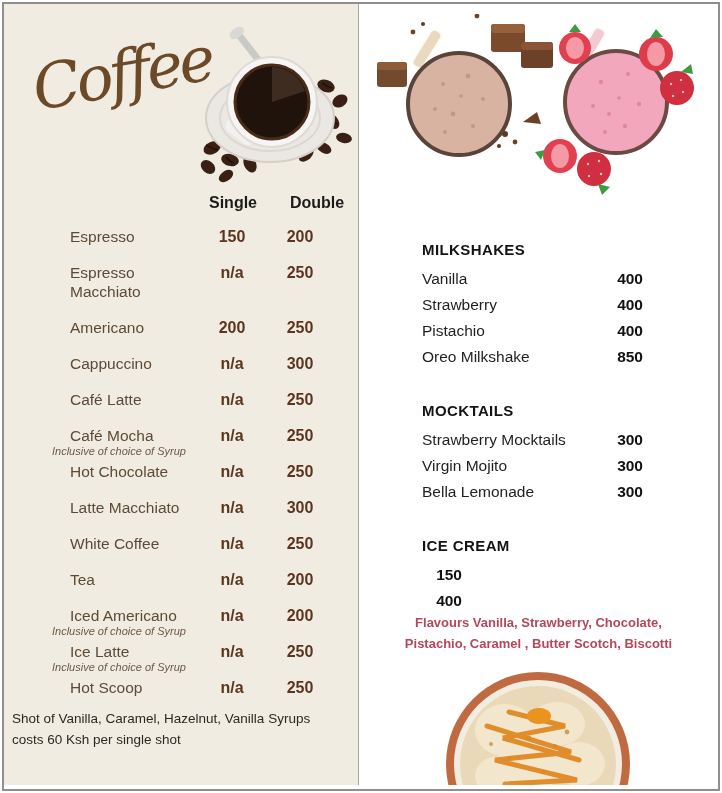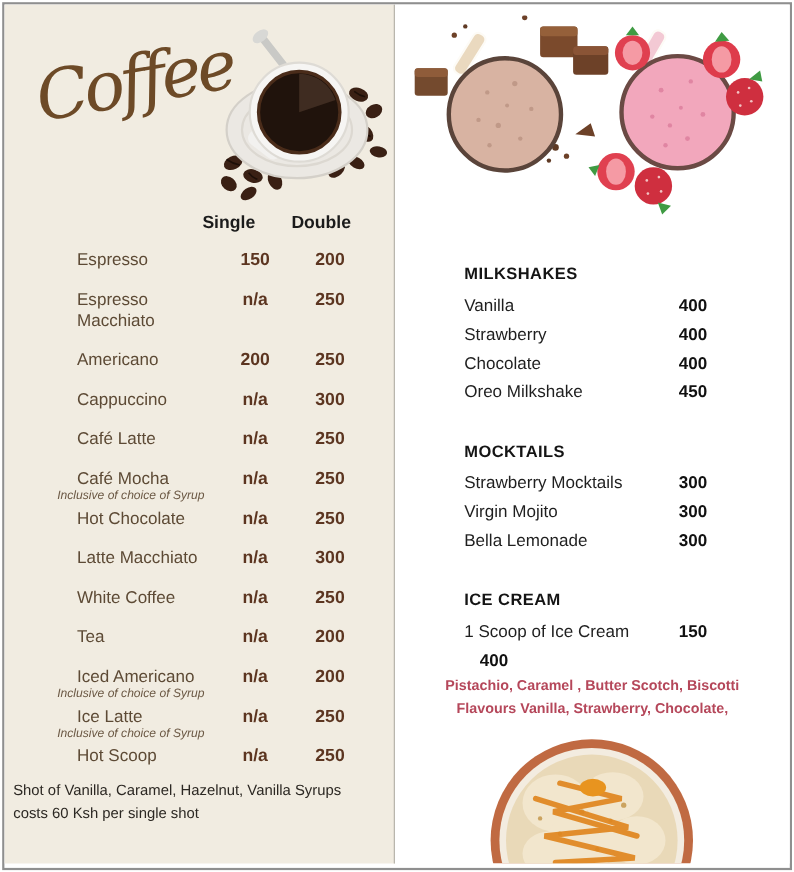--- a/index.html
+++ b/index.html
@@ -18,21 +18,21 @@
     background:#f1ece1;border-right:1px solid #aaa79d;overflow:hidden;
   }
   .coffee-title{
     position:absolute;left:28px;top:38px;width:190px;
     font-family:"DejaVu Serif", serif;font-style:italic;
     font-size:62px;color:#6d4a27;letter-spacing:-4px;
     transform:rotate(-10deg);line-height:1;
   }
   .cup-photo{position:absolute;left:182px;top:22px;}
   .cols-header{
-    position:absolute;left:38px;top:190px;width:280px;
+    position:absolute;left:63px;top:190px;width:280px;
     display:flex;align-items:baseline;
     font-weight:bold;font-size:16px;color:#1b1b1b;
   }
   .cols-header .spacer{flex:1;}
   .colcell{width:60px;text-align:center;}
   .colcell.second{margin-left:24px;}
   .menu-rows{position:absolute;left:46px;top:223px;width:280px;}
   .crow{display:flex;align-items:baseline;margin-bottom:17px;margin-left:20px;}
   .crow.has-note{margin-bottom:0;}
   .crow .name{flex:1;font-size:15.5px;line-height:19px;color:#5d4a35;}
@@ -304,26 +304,26 @@
         <div class="rheading">MILKSHAKES</div>
         <div class="rrow">
           <span class="rname">Vanilla</span>
           <span class="rprice">400</span>
         </div>
         <div class="rrow">
           <span class="rname">Strawberry</span>
           <span class="rprice">400</span>
         </div>
         <div class="rrow">
-          <span class="rname">Chocolate</span>
+          <span class="rname">Pistachio</span>
           <span class="rprice">400</span>
         </div>
         <div class="rrow">
           <span class="rname">Oreo Milkshake</span>
-          <span class="rprice">450</span>
+          <span class="rprice">850</span>
         </div>
       </div>
 
       <div class="rsection">
         <div class="rheading">MOCKTAILS</div>
         <div class="rrow">
           <span class="rname">Strawberry Mocktails</span>
           <span class="rprice">300</span>
         </div>
         <div class="rrow">
@@ -332,33 +332,32 @@
         </div>
         <div class="rrow">
           <span class="rname">Bella Lemonade</span>
           <span class="rprice">300</span>
         </div>
       </div>
 
       <div class="rsection">
         <div class="rheading">ICE CREAM</div>
         <div class="rrow">
-          <span class="rname">1 Scoop of Ice Cream</span>
           <span class="rprice">150</span>
         </div>
         <div class="rrow">
           <span class="rprice">400</span>
         </div>
       </div>
 
     </div>
 
     <div class="flavours">
+      <div>Flavours Vanilla, Strawberry, Chocolate,</div>
       <div>Pistachio, Caramel , Butter Scotch, Biscotti</div>
-      <div>Flavours Vanilla, Strawberry, Chocolate,</div>
     </div>
 
     <svg class="icecream-photo" width="200" height="117" viewBox="0 0 200 117">
       <circle cx="99" cy="96" r="92" fill="#c06a42"></circle>
       <circle cx="99" cy="96" r="84" fill="#f3ece0"></circle>
       <circle cx="99" cy="96" r="78" fill="#e9d9b8"></circle>
       <g fill="#f2e6cd">
         <ellipse cx="66" cy="62" rx="30" ry="26"></ellipse>
         <ellipse cx="118" cy="56" rx="28" ry="22"></ellipse>
         <ellipse cx="92" cy="96" rx="34" ry="26"></ellipse>

